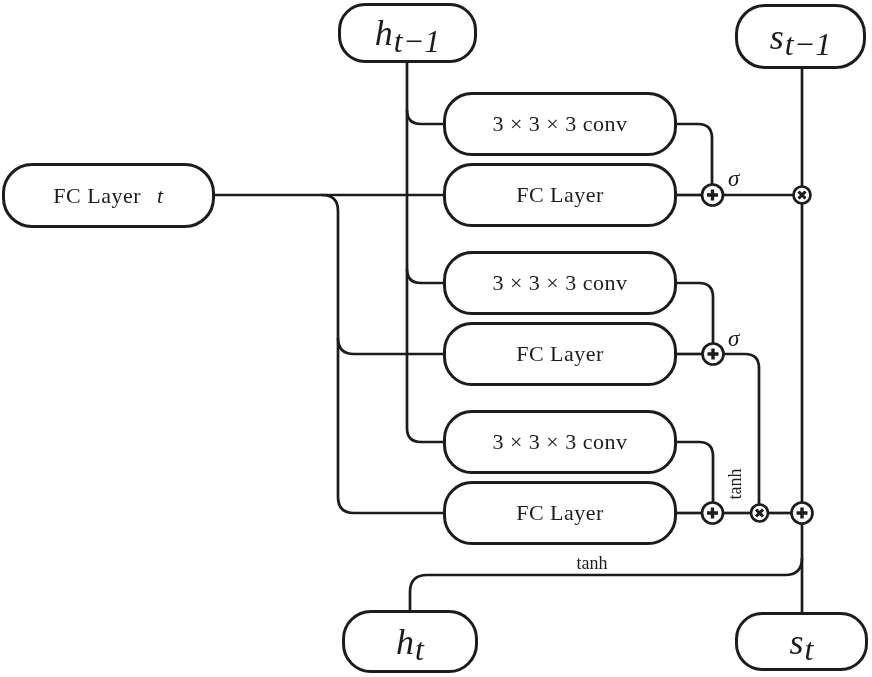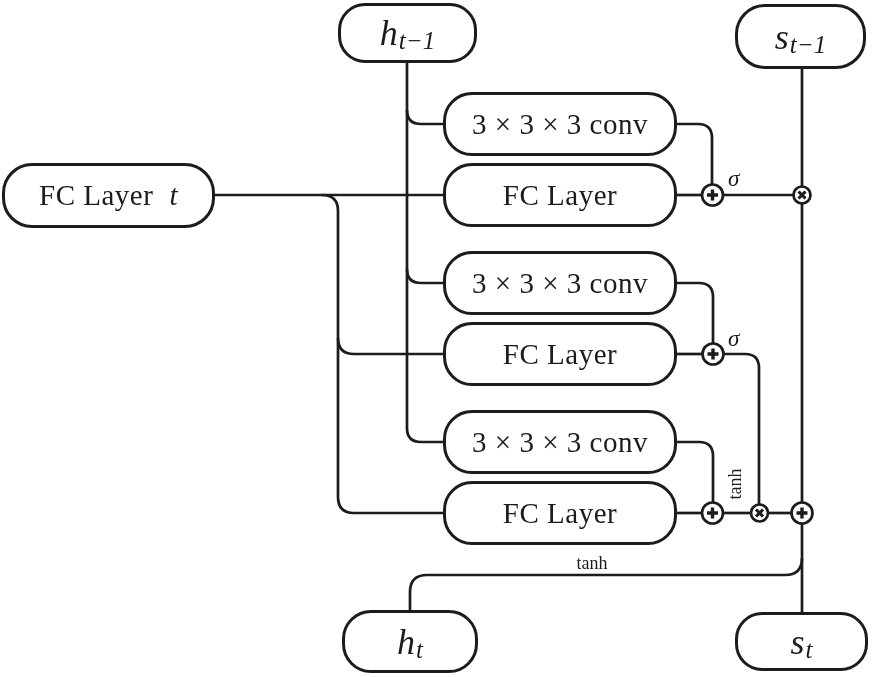--- a/index.html
+++ b/index.html
@@ -6,23 +6,23 @@
   .stage{
     position:relative;width:872px;height:677px;background:#ffffff;
     overflow:hidden;font-family:"Liberation Serif","DejaVu Serif",serif;color:#1c1c1c;
   }
   .stage svg{position:absolute;left:0;top:0;}
   .node{
     position:absolute;box-sizing:border-box;background:#ffffff;
     border:3px solid #1c1c1c;display:flex;align-items:center;justify-content:center;
     white-space:nowrap;z-index:2;
   }
-  .label-lg{font-size:29px;letter-spacing:.5px;}
+  .label-lg{font-size:22px;letter-spacing:.5px;}
   .varnode{font-size:36px;font-style:italic;}
-  .sub{font-size:25px;font-style:italic;position:relative;top:8px;margin-left:1px;}
+  .sub{font-size:32px;font-style:italic;position:relative;top:8px;margin-left:1px;}
   .mvar{font-style:italic;}
   .gap{margin-left:16px;}
   .wire-label{position:absolute;z-index:3;line-height:1;}
   .sigma{font-size:23px;font-style:italic;}
   .tanh{font-size:18px;}
   .wire{stroke:#1c1c1c;stroke-width:2.7;fill:none;}
   .opc{fill:#ffffff;stroke:#1c1c1c;stroke-width:2.7;}
   .opg{stroke:#1c1c1c;fill:none;}
 </style>
 </head>

